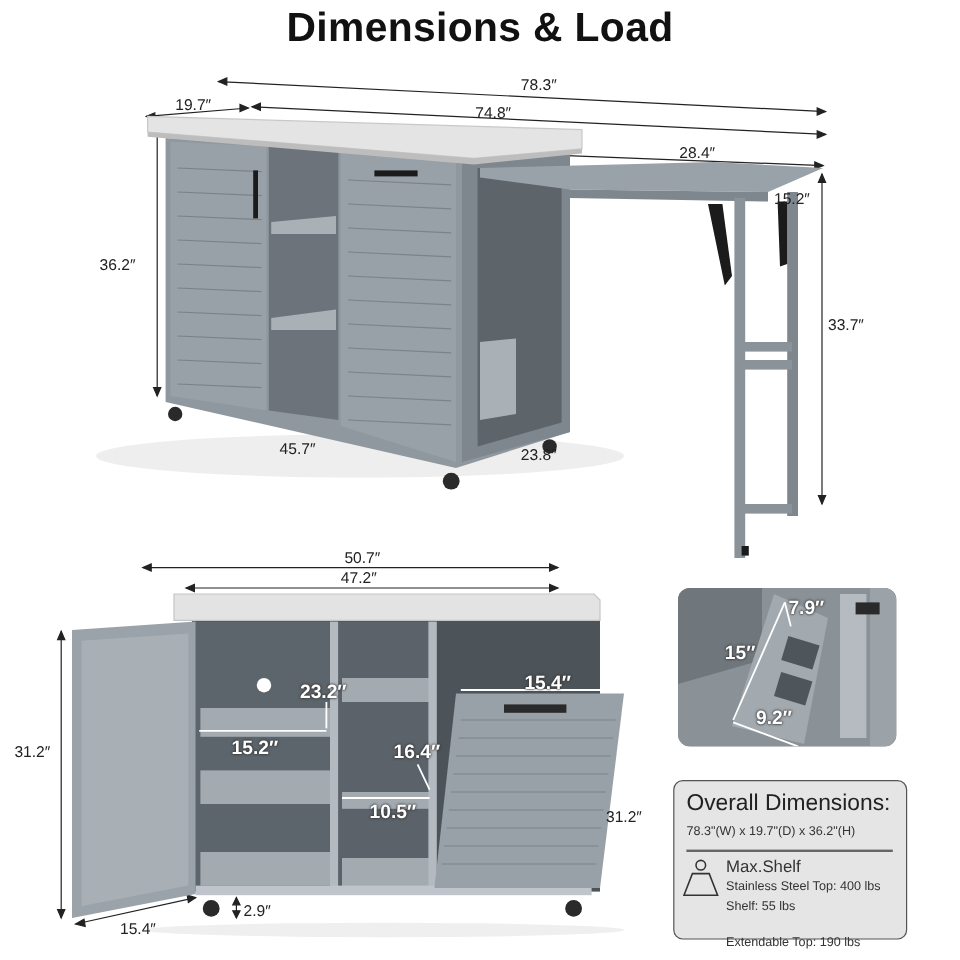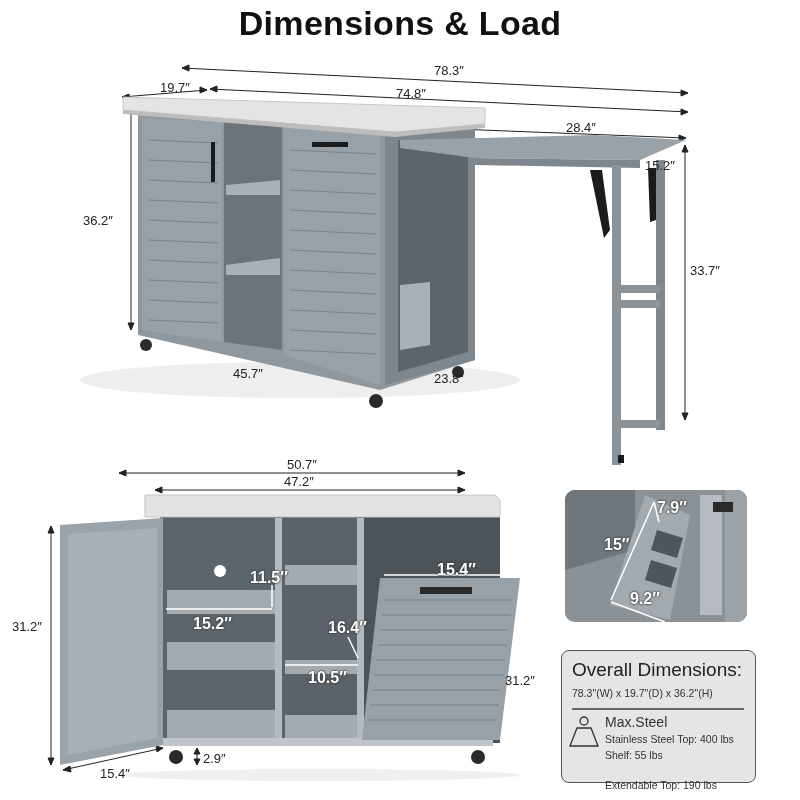--- a/index.html
+++ b/index.html
@@ -101,21 +101,21 @@
   <rect x="620" y="285" width="40" height="8" fill="#8a939a"></rect>
   <rect x="620" y="300" width="40" height="8" fill="#8a939a"></rect>
   <rect x="620" y="420" width="40" height="8" fill="#8a939a"></rect>
   <rect x="618" y="455" width="6" height="8" fill="#1b1b1b"></rect>
   <polygon points="590,170 602,170 610,230 604,238" fill="#1b1b1b"></polygon>
   <polygon points="648,168 656,168 656,220 650,222" fill="#1b1b1b"></polygon>
 </svg>
 
 <div class="lbl" style="left:434px;top:63px;">78.3″</div>
 <div class="lbl" style="left:396px;top:86px;">74.8″</div>
-<div class="lbl" style="left:160px;top:80px;text-align:right;">19.7″</div>
+<div class="lbl" style="left:146px;top:80px;text-align:right;">19.7″</div>
 <div class="lbl" style="left:83px;top:213px;">36.2″</div>
 <div class="lbl" style="left:233px;top:366px;">45.7″</div>
 <div class="lbl" style="left:434px;top:371px;">23.8″</div>
 <div class="lbl" style="left:566px;top:120px;">28.4″</div>
 <div class="lbl" style="left:645px;top:158px;">15.2″</div>
 <div class="lbl" style="left:690px;top:263px;">33.7″</div>
 
 <svg width="800" height="800">
   <g stroke="#222" stroke-width="1" fill="#222">
     <line x1="119" y1="473" x2="465" y2="473"></line>
@@ -186,21 +186,21 @@
   <circle cx="478" cy="757" r="7" fill="#2a2a2a"></circle>
 
   <ellipse cx="320" cy="775" rx="200" ry="6" fill="#efefef"></ellipse>
 </svg>
 
 <div class="lbl" style="left:287px;top:457px;">50.7″</div>
 <div class="lbl" style="left:284px;top:474px;">47.2″</div>
 <div class="lbl" style="left:12px;top:619px;">31.2″</div>
 <div class="lbl" style="left:100px;top:766px;">15.4″</div>
 <div class="lbl" style="left:203px;top:751px;">2.9″</div>
-<div class="lbl-w" style="left:250px;top:569px;">11.5″</div>
+<div class="lbl-w" style="left:250px;top:569px;">23.2″</div>
 <div class="lbl-w" style="left:193px;top:615px;">15.2″</div>
 <div class="lbl-w" style="left:328px;top:619px;">16.4″</div>
 <div class="lbl-w" style="left:308px;top:669px;">10.5″</div>
 <div class="lbl-w" style="left:437px;top:561px;">15.4″</div>
 <div class="lbl" style="left:505px;top:673px;">31.2″</div>
 
 <div class="inset">
   <svg width="182" height="132">
     <rect x="0" y="0" width="182" height="132" fill="#8a9197"></rect>
     <polygon points="0,0 70,0 70,60 0,80" fill="#6f767c"></polygon>
@@ -222,17 +222,17 @@
 <div class="lbl-w" style="left:630px;top:590px;">9.2″</div>
 
 <div class="infobox">
   <div class="ib-title">Overall Dimensions:</div>
   <div class="ib-dims">78.3"(W) x 19.7"(D) x 36.2"(H)</div>
   <div class="ib-line"></div>
   <svg width="40" height="40" style="left:6px;top:64px;">
     <circle cx="16" cy="6" r="4" fill="none" stroke="#333" stroke-width="1.3"></circle>
     <polygon points="9,13 23,13 30,31 2,31" fill="none" stroke="#333" stroke-width="1.3"></polygon>
   </svg>
-  <div class="ib-load">Max.Steel</div>
+  <div class="ib-load">Max.Shelf</div>
   <div class="ib-item" style="top:82px;">Stainless Steel Top: 400 lbs</div>
   <div class="ib-item" style="top:98px;">Shelf: 55 lbs</div>
   <div class="ib-item" style="top:128px;">Extendable Top: 190 lbs</div>
 </div>
 
 </body></html>

